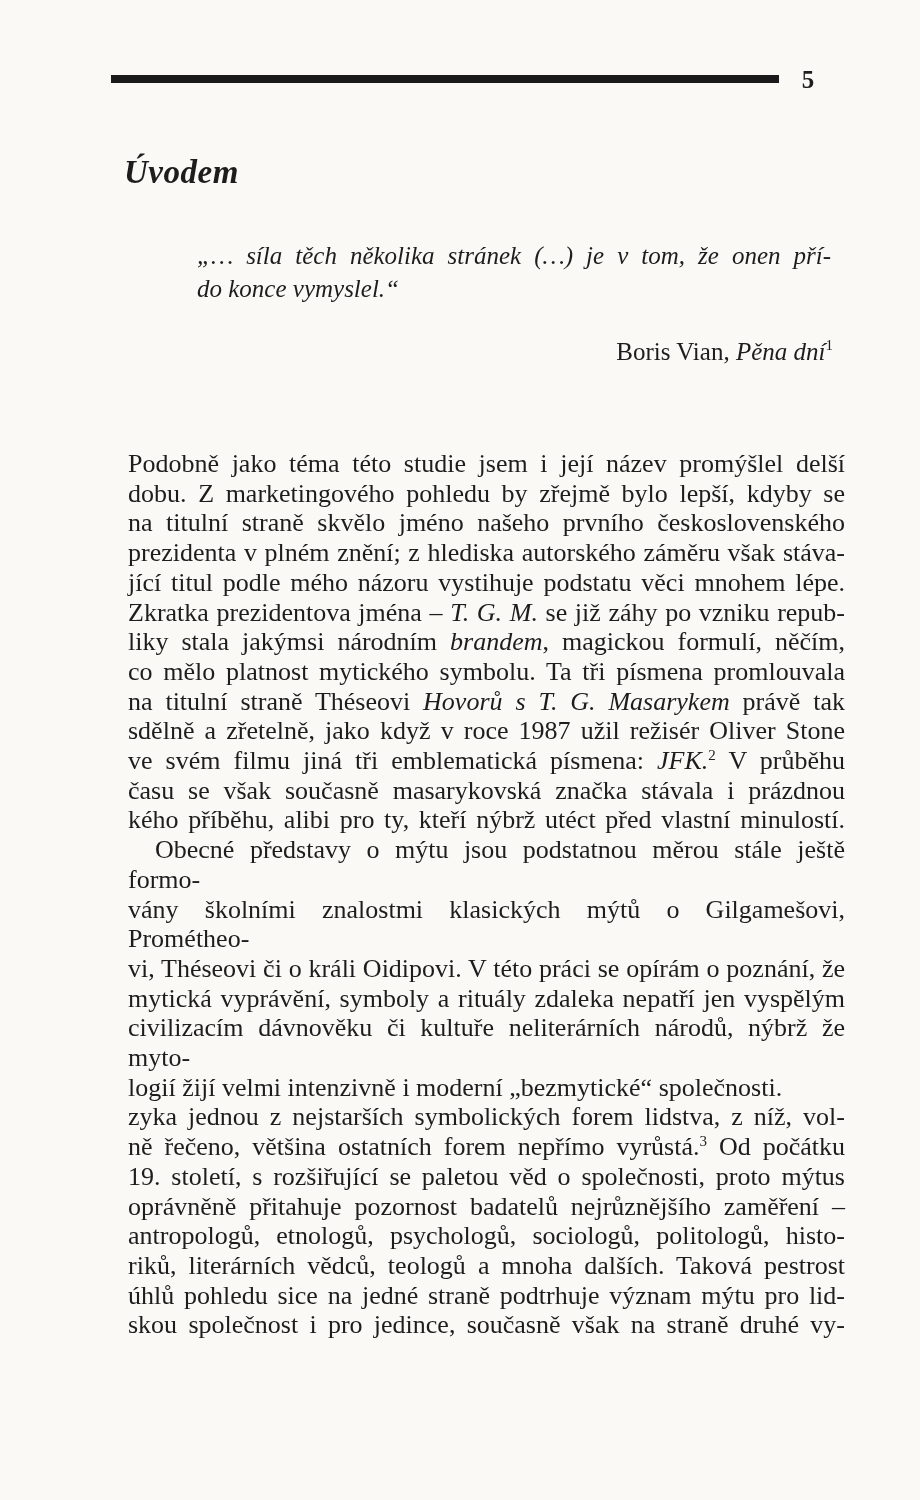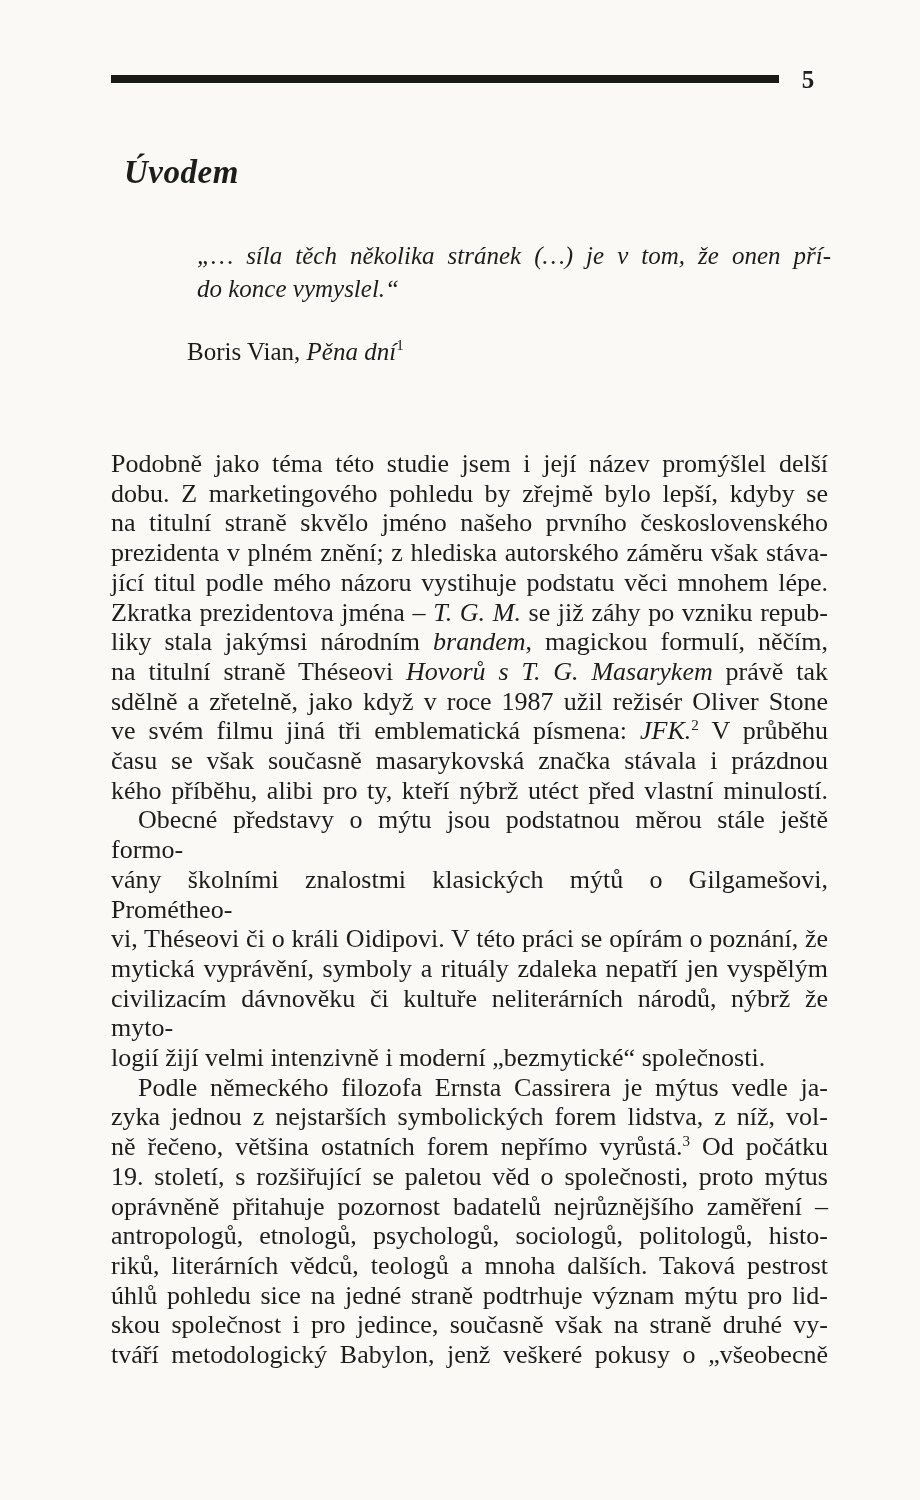--- a/index.html
+++ b/index.html
@@ -47,29 +47,30 @@
     position: absolute;
     left: 197px;
     top: 239px;
     width: 634px;
     font-size: 25px;
     line-height: 33px;
     font-style: italic;
   }
   .attribution {
     position: absolute;
-    left: 187px;
+    left: 197px;
     top: 337px;
     width: 636px;
+    text-align: right;
     font-size: 25px;
     line-height: 30px;
   }
   .body-text {
     position: absolute;
-    left: 111px;
+    left: 128px;
     top: 449px;
     width: 717px;
     font-size: 26px;
     line-height: 29.7px;
     font-family: Liberation Serif, serif;
   }
   .line {
     text-align: justify;
     white-space: normal;
   }
@@ -105,40 +106,39 @@
   <div class="attribution" id="attribution"><span>Boris Vian, </span><span class="it">Pěna dní</span><sup class="fnref">1</sup></div>
   <div class="body-text" id="bodytext">
       <div>
         <div class="line just"><span>Podobně jako téma této studie jsem i její název promýšlel delší</span></div>
         <div class="line just"><span>dobu. Z marketingového pohledu by zřejmě bylo lepší, kdyby se</span></div>
         <div class="line just"><span>na titulní straně skvělo jméno našeho prvního československého</span></div>
         <div class="line just"><span>prezidenta v plném znění; z hlediska autorského záměru však stáva-</span></div>
         <div class="line just"><span>jící titul podle mého názoru vystihuje podstatu věci mnohem lépe.</span></div>
         <div class="line just"><span>Zkratka prezidentova jména – </span><span class="it">T. G. M.</span><span> se již záhy po vzniku repub-</span></div>
         <div class="line just"><span>liky stala jakýmsi národním </span><span class="it">brandem</span><span>, magickou formulí, něčím,</span></div>
+        <div class="line just"><span>co mělo platnost mytického symbolu. Ta tři písmena promlouvala</span></div>
         <div class="line just"><span>na titulní straně Théseovi </span><span class="it">Hovorů s T. G. Masarykem</span><span> právě tak</span></div>
         <div class="line just"><span>sdělně a zřetelně, jako když v roce 1987 užil režisér Oliver Stone</span></div>
         <div class="line just"><span>ve svém filmu jiná tři emblematická písmena: </span><span class="it">JFK.</span><sup class="fnref">2</sup><span> V průběhu</span></div>
         <div class="line just"><span>času se však současně masarykovská značka stávala i prázdnou</span></div>
         <div class="line just"><span>kého příběhu, alibi pro ty, kteří nýbrž utéct před vlastní minulostí.</span></div>
       </div>
       <div>
         <div class="line just indent"><span>Obecné představy o mýtu jsou podstatnou měrou stále ještě formo-</span></div>
         <div class="line just"><span>vány školními znalostmi klasických mýtů o Gilgamešovi, Prométheo-</span></div>
         <div class="line just"><span>vi, Théseovi či o králi Oidipovi. V této práci se opírám o poznání, že</span></div>
         <div class="line just"><span>mytická vyprávění, symboly a rituály zdaleka nepatří jen vyspělým</span></div>
         <div class="line just"><span>civilizacím dávnověku či kultuře neliterárních národů, nýbrž že myto-</span></div>
         <div class="line"><span>logií žijí velmi intenzivně i moderní „bezmytické“ společnosti.</span></div>
       </div>
       <div>
-        <div class="line just indent"><span>Podle německého filozofa Ernsta Cassirera je mýtus vedle ja-</span></div>
         <div class="line just"><span>zyka jednou z nejstarších symbolických forem lidstva, z níž, vol-</span></div>
         <div class="line just"><span>ně řečeno, většina ostatních forem nepřímo vyrůstá.</span><sup class="fnref">3</sup><span> Od počátku</span></div>
         <div class="line just"><span>19. století, s rozšiřující se paletou věd o společnosti, proto mýtus</span></div>
         <div class="line just"><span>oprávněně přitahuje pozornost badatelů nejrůznějšího zaměření –</span></div>
         <div class="line just"><span>antropologů, etnologů, psychologů, sociologů, politologů, histo-</span></div>
         <div class="line just"><span>riků, literárních vědců, teologů a mnoha dalších. Taková pestrost</span></div>
         <div class="line just"><span>úhlů pohledu sice na jedné straně podtrhuje význam mýtu pro lid-</span></div>
         <div class="line just"><span>skou společnost i pro jedince, současně však na straně druhé vy-</span></div>
-        <div class="line just"><span>tváří metodologický Babylon, jenž veškeré pokusy o „všeobecně</span></div>
       </div>
     </div>
 </div>
 
 </body></html>

